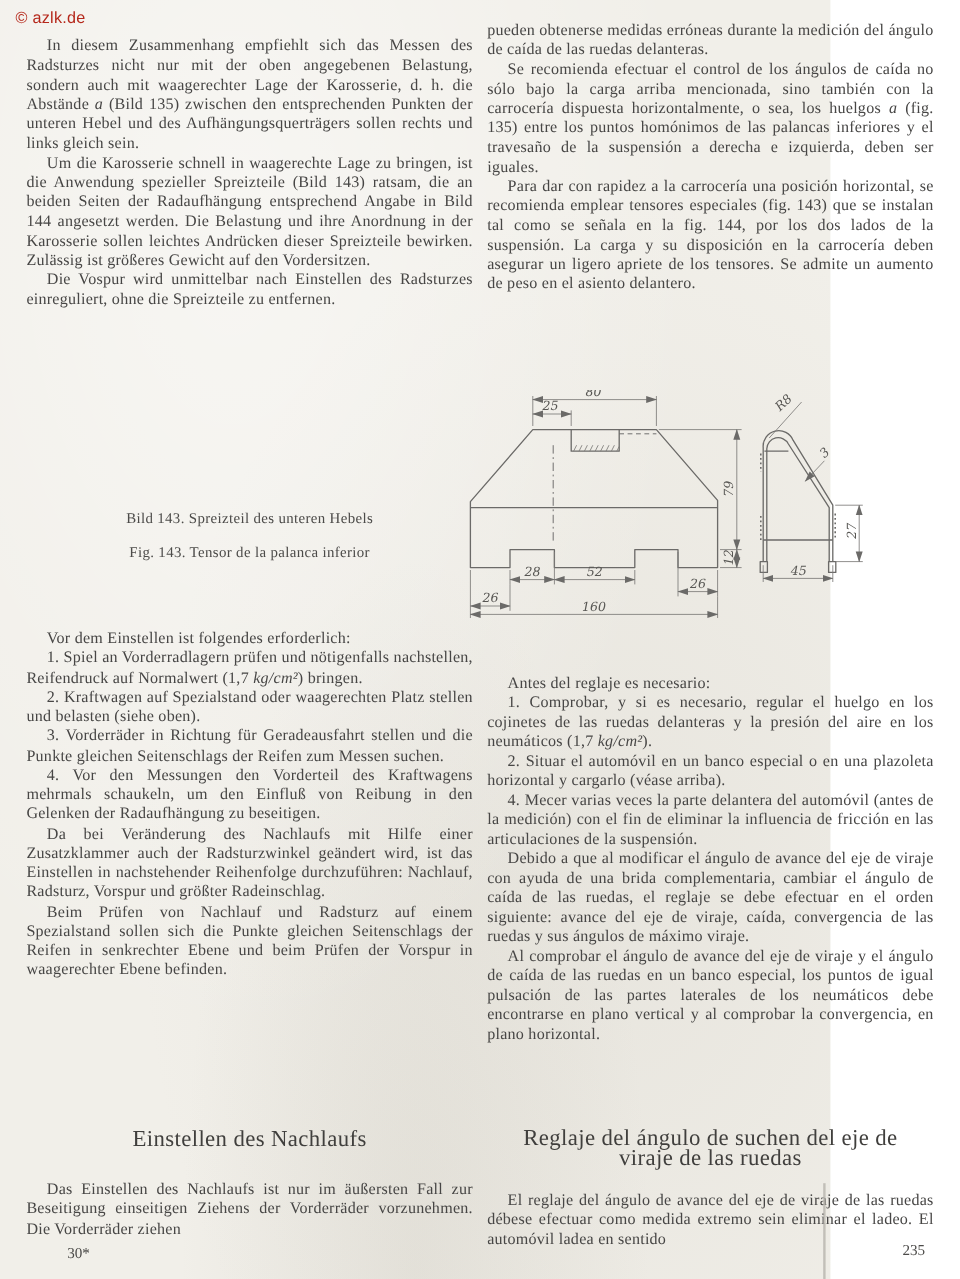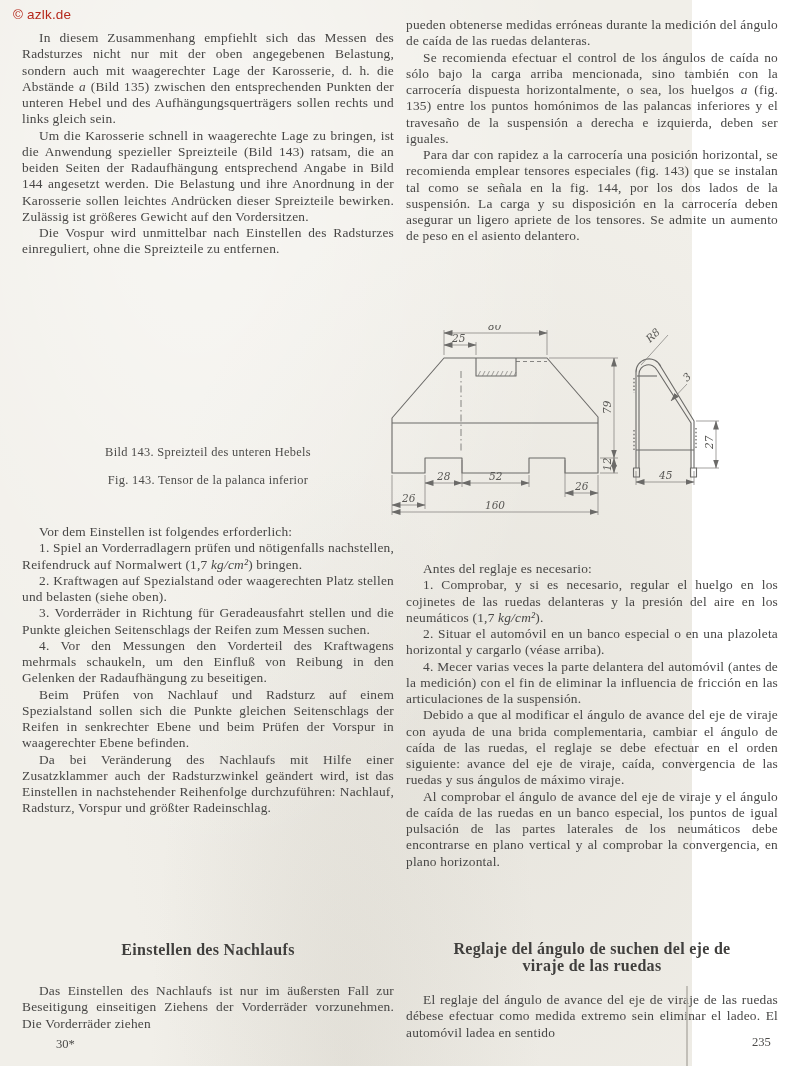--- a/index.html
+++ b/index.html
@@ -25,21 +25,21 @@
     text-align:justify;letter-spacing:0.2px;
   }
   .col p{margin:0;text-indent:17px;}
   .col p.flush{text-indent:0;}
   .caption{
     position:absolute;left:22px;width:372px;text-align:center;
     font-size:12.4px;line-height:28px;color:#4c4b49;letter-spacing:0.3px;
   }
   .heading{
     position:absolute;width:372px;text-align:center;
-    font-weight:bold;font-size:16px;line-height:17px;
+    font-weight:normal;font-size:19px;line-height:17px;
     color:#403f3d;letter-spacing:0.3px;
   }
   .footer{position:absolute;font-size:12.6px;color:#4c4b49;}
   .fig{position:absolute;left:384px;top:325px;width:400px;height:200px;}
   .fig svg{display:block;width:400px;height:200px;}
   .outline{fill:none;stroke:#6b6a68;stroke-width:1.1;stroke-linejoin:round;}
   .thin{fill:none;stroke:#7b7a77;stroke-width:0.7;}
   .dash{fill:none;stroke:#6b6a68;stroke-width:0.8;stroke-dasharray:4,3;}
   .cline{fill:none;stroke:#6b6a68;stroke-width:0.8;stroke-dasharray:7,3,1.5,3;}
   .dots{fill:none;stroke:#6b6a68;stroke-width:1.3;stroke-dasharray:1.5,2.2;}
@@ -53,33 +53,33 @@
 <div class="page">
 
   <div class="wm">© azlk.de</div>
 
   <div class="col" style="left:22px;top:30px;">
     <p><span>In diesem Zusammenhang empfiehlt sich das Messen des Radsturzes nicht nur mit der oben angegebenen Belastung, sondern auch mit waagerechter Lage der Karosserie, d. h. die Abstände </span><i>a</i><span> (Bild 135) zwischen den entsprechenden Punkten der unteren Hebel und des Aufhängungsquerträgers sollen rechts und links gleich sein.</span></p>
     <p>Um die Karosserie schnell in waagerechte Lage zu bringen, ist die Anwendung spezieller Spreizteile (Bild 143) ratsam, die an beiden Seiten der Radaufhängung entsprechend Angabe in Bild 144 angesetzt werden. Die Belastung und ihre Anordnung in der Karosserie sollen leichtes Andrücken dieser Spreizteile bewirken. Zulässig ist größeres Gewicht auf den Vordersitzen.</p>
     <p>Die Vospur wird unmittelbar nach Einstellen des Radsturzes einreguliert, ohne die Spreizteile zu entfernen.</p>
   </div>
 
-  <div class="caption" style="top:438px;">
+  <div class="caption" style="top:418px;">
     <div>Bild 143. Spreizteil des unteren Hebels</div>
     <div>Fig. 143. Tensor de la palanca inferior</div>
   </div>
 
   <div class="col" style="left:22px;top:524px;">
     <p>Vor dem Einstellen ist folgendes erforderlich:</p>
     <p><span>1. Spiel an Vorderradlagern prüfen und nötigenfalls nachstellen, Reifendruck auf Normalwert (1,7 </span><i>kg/cm²</i><span>) bringen.</span></p>
     <p>2. Kraftwagen auf Spezialstand oder waagerechten Platz stellen und belasten (siehe oben).</p>
     <p>3. Vorderräder in Richtung für Geradeausfahrt stellen und die Punkte gleichen Seitenschlags der Reifen zum Messen suchen.</p>
     <p>4. Vor den Messungen den Vorderteil des Kraftwagens mehrmals schaukeln, um den Einfluß von Reibung in den Gelenken der Radaufhängung zu beseitigen.</p>
+    <p>Da bei Veränderung des Nachlaufs mit Hilfe einer Zusatzklammer auch der Radsturzwinkel geändert wird, ist das Einstellen in nachstehender Reihenfolge durchzuführen: Nachlauf, Radsturz, Vorspur und größter Radeinschlag.</p>
     <p>Beim Prüfen von Nachlauf und Radsturz auf einem Spezialstand sollen sich die Punkte gleichen Seitenschlags der Reifen in senkrechter Ebene und beim Prüfen der Vorspur in waagerechter Ebene befinden.</p>
-    <p>Da bei Veränderung des Nachlaufs mit Hilfe einer Zusatzklammer auch der Radsturzwinkel geändert wird, ist das Einstellen in nachstehender Reihenfolge durchzuführen: Nachlauf, Radsturz, Vorspur und größter Radeinschlag.</p>
   </div>
 
   <div class="heading" style="left:22px;top:941px;">Einstellen des Nachlaufs</div>
 
   <div class="col" style="left:22px;top:983px;">
     <p>Das Einstellen des Nachlaufs ist nur im äußersten Fall zur Beseitigung einseitigen Ziehens der Vorderräder vorzunehmen. Die Vorderräder ziehen</p>
   </div>
 
   <div class="col" style="left:406px;top:17px;">
     <p class="flush">pueden obtenerse medidas erróneas durante la medición del ángulo de caída de las ruedas delanteras.</p>

